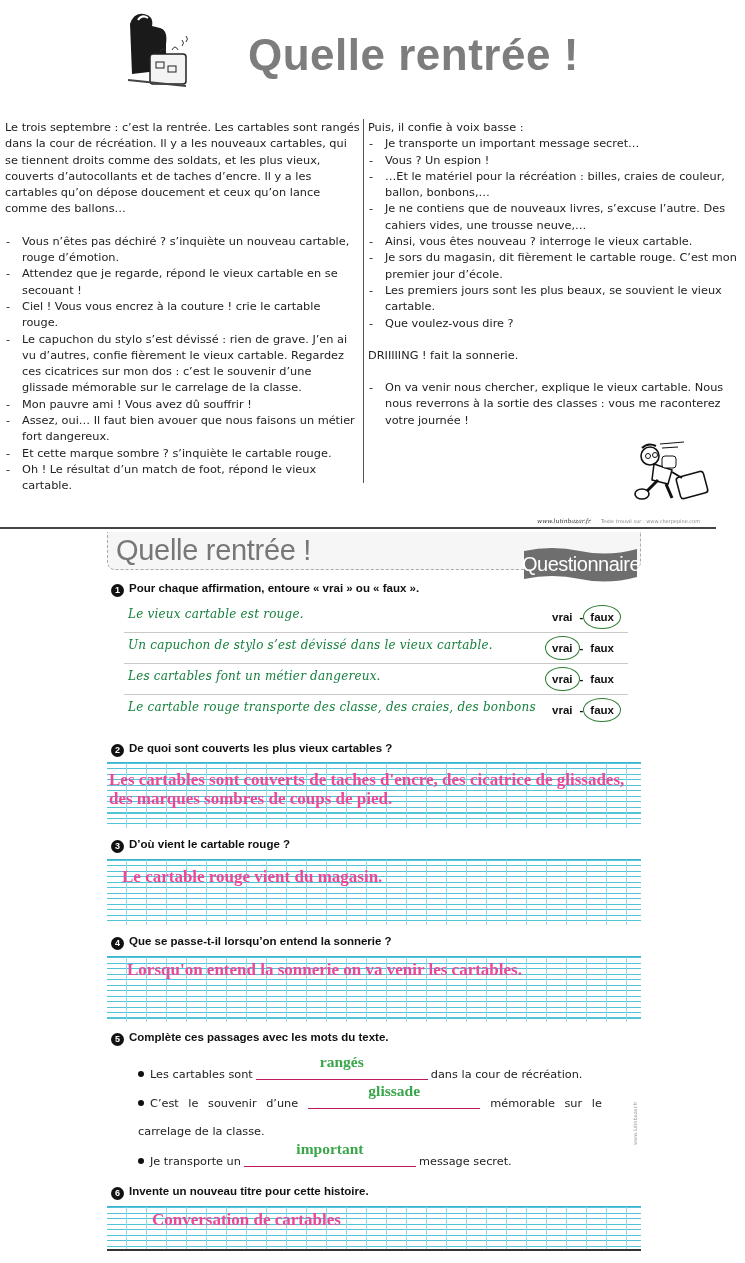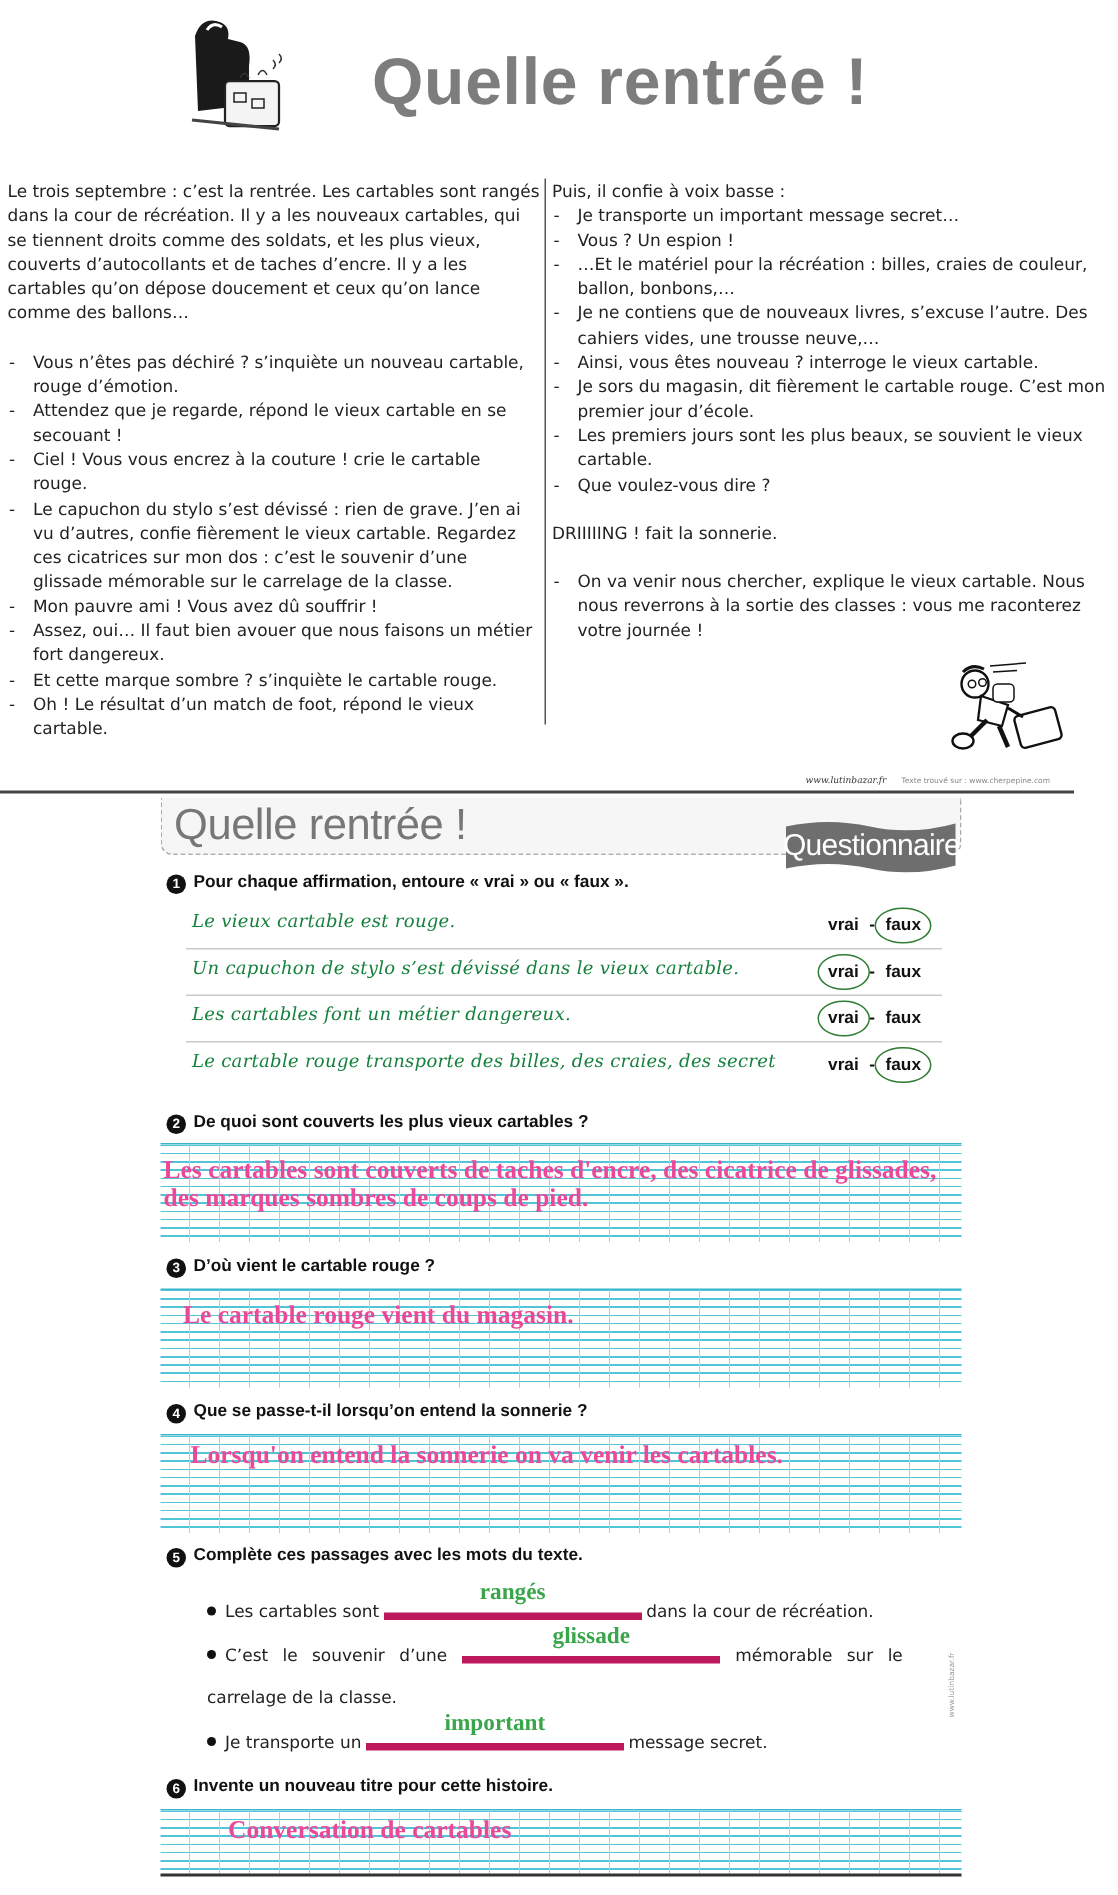--- a/index.html
+++ b/index.html
@@ -46,21 +46,21 @@
     .grid { position: absolute; left: 107px; width: 534px;
       background-color: #fff;
       background-image:
         repeating-linear-gradient(to right, transparent 0, transparent 19px, #8fdbe6 19px, #8fdbe6 20px),
         repeating-linear-gradient(to bottom, #52c4d8 0, #52c4d8 1px, transparent 1px, transparent 5.5px);
       border-top: 1px solid #39b4cc;
     }
     .answer { position: absolute; font-family: "Liberation Serif", serif; font-weight: bold; color: #ec4899; font-size: 17px; line-height: 19px; white-space: nowrap; }
 
     .fill-line { position: absolute; font-family: "DejaVu Sans", sans-serif; font-size: 11.3px; color: #222; }
-    .blank { display: inline-block; border-bottom: 5px solid #be185d; height: 13px; vertical-align: -2px; margin: 0 3px; position: relative; }
+    .blank { display: inline-block; border-bottom: 1px solid #be185d; height: 13px; vertical-align: -2px; margin: 0 3px; position: relative; }
     .blank-ans { position: absolute; left: 0; right: 0; top: -14px; text-align: center; font-family: "Liberation Serif", serif; font-weight: bold; color: #3aa64b; font-size: 15.5px; }
     .bullet { display: inline-block; width: 6px; height: 6px; border-radius: 50%; background: #111; margin-right: 6px; vertical-align: 1px; }
 
     .side-mark { position: absolute; left: 632px; top: 1152px; font-size: 5px; color: #999; transform: rotate(-90deg); transform-origin: left top; white-space: nowrap; }
     .bottom-rule { position: absolute; left: 107px; top: 1249px; width: 534px; height: 2px; background: #333; }
   </style>
 </head>
 <body>
 
 <section class="story">
@@ -160,21 +160,21 @@
         <span class="tf-choice circled">vrai</span><span class="tf-sep">-</span><span class="tf-choice">faux</span>
       </span>
     </div>
     <div class="tf-row" style="top:134px;">
       <span class="tf-statement">Les cartables font un métier dangereux.</span>
       <span class="tf-choices">
         <span class="tf-choice circled">vrai</span><span class="tf-sep">-</span><span class="tf-choice">faux</span>
       </span>
     </div>
     <div class="tf-row" style="top:165px; border-bottom:none;">
-      <span class="tf-statement">Le cartable rouge transporte des billes, des craies, des secret</span>
+      <span class="tf-statement">Le cartable rouge transporte des classe, des craies, des bonbons</span>
       <span class="tf-choices">
         <span class="tf-choice">vrai</span><span class="tf-sep">-</span><span class="tf-choice circled">faux</span>
       </span>
     </div>
   </div>
 
   <div class="q-label" style="top:212px;">
     <span class="q-num">2</span><span>De quoi sont couverts les plus vieux cartables ?</span>
   </div>
   <div class="grid" style="top:232px; height:66px;"></div>

